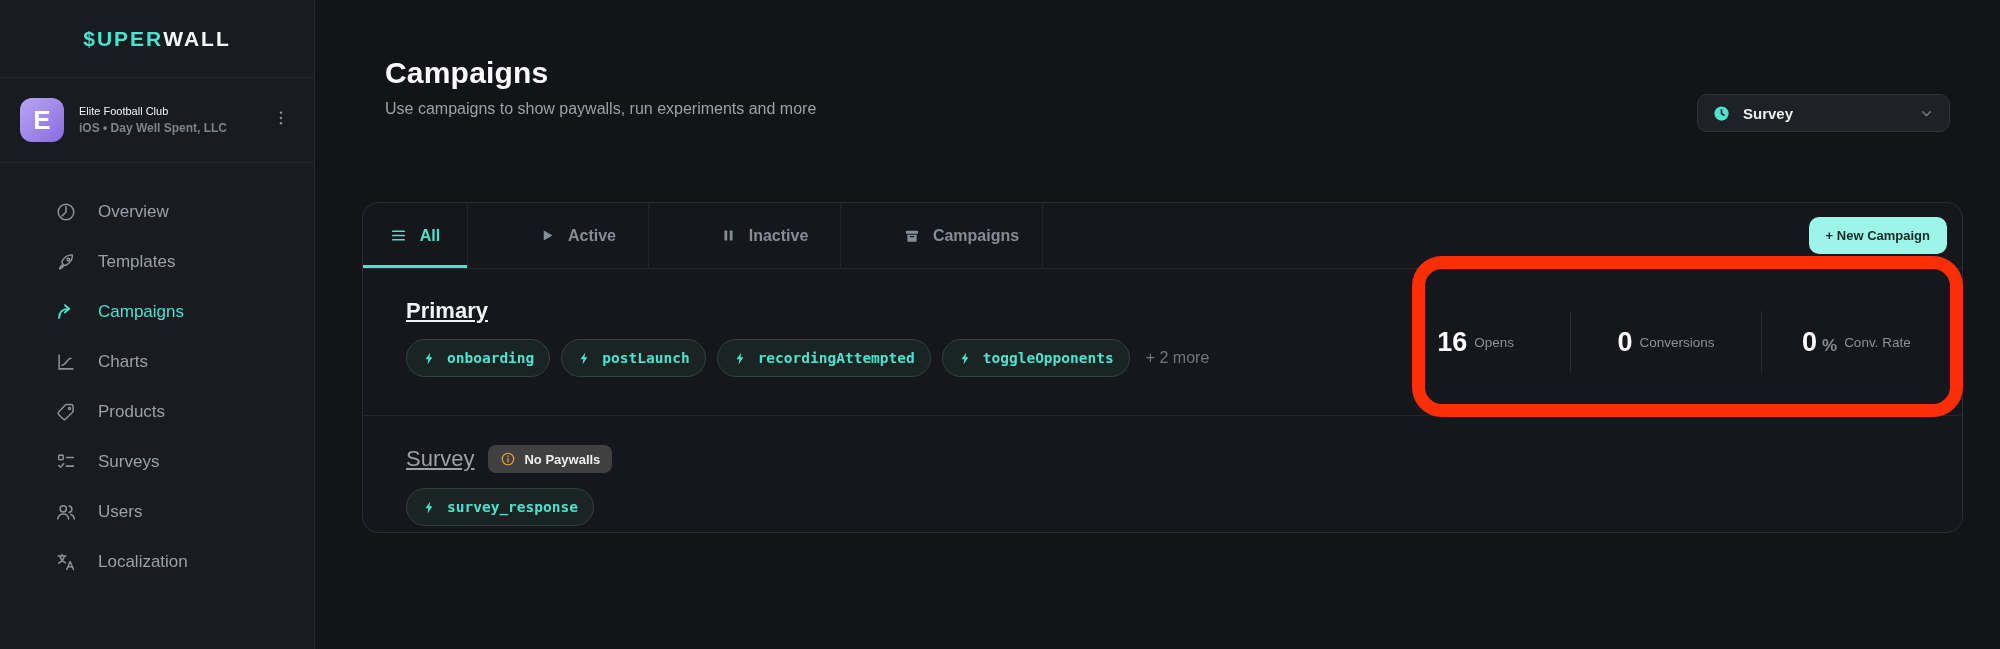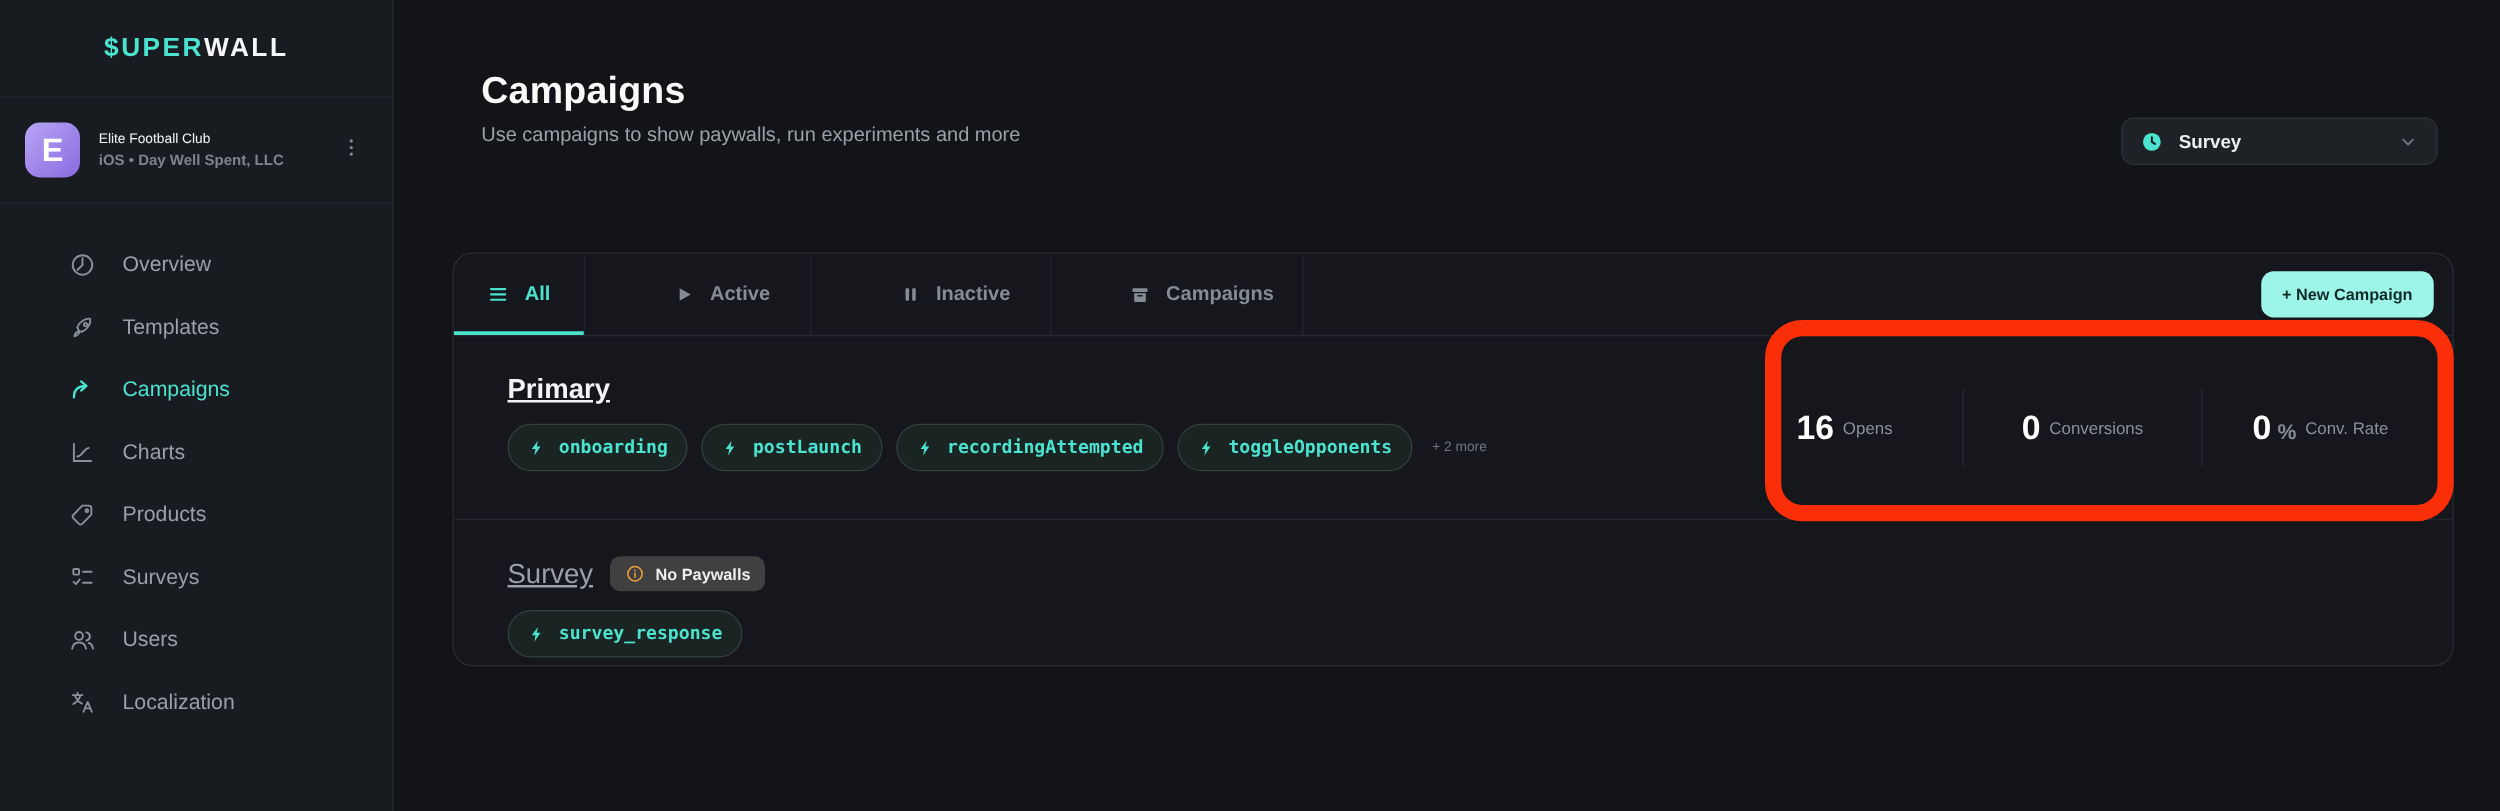--- a/index.html
+++ b/index.html
@@ -58,21 +58,21 @@
   .campaign-row.last{border-bottom:none; height:117px;}
   .row-title-line{display:flex; align-items:center; gap:14px; padding-top:29px;}
   .campaign-name{font-size:22px; font-weight:600; color:#f3f4f6;text-decoration:underline;}
   .campaign-name.dim{color:#9aa1a9; font-weight:500;}
   .badge{height:28px; display:flex; align-items:center; gap:8px; background:#404040; border-radius:8px;
          padding:0 12px; font-size:13px; font-weight:700; color:#eceef0;}
   .pill-row{display:flex; align-items:center; gap:11px; margin-top:15px;}
   .pill{height:38px; display:flex; align-items:center; gap:10px; padding:0 15px;
         background:#1a2423; border:1px solid #33423f; border-radius:19px;
         font-family:"DejaVu Sans Mono",monospace; font-size:14.5px; font-weight:600; color:var(--accent); cursor:pointer;}
-  .more-label{font-size:11px; color:#70767f; margin-left:5px; cursor:pointer;}
+  .more-label{font-size:16px; color:#70767f; margin-left:5px; cursor:pointer;}
 
   .stats{position:absolute; left:1018px; top:0; width:570px; height:100%; display:flex; align-items:stretch;}
   .stat{flex:1; display:flex; flex-direction:row; align-items:center; justify-content:center; gap:7px;}
   .stat-value{font-size:27px; font-weight:700; color:#fff; display:flex; align-items:baseline; gap:5px;}
   .stat-suffix{font-size:17px; font-weight:600; color:#868c94;}
   .stat-label{font-size:13.5px; color:#8b9199;}
   .vdiv{width:1px; background:#2a2d34; height:62px; align-self:center;}
 
   
   .annotation{position:absolute; left:1412px; top:256px; width:551px; height:161px;

